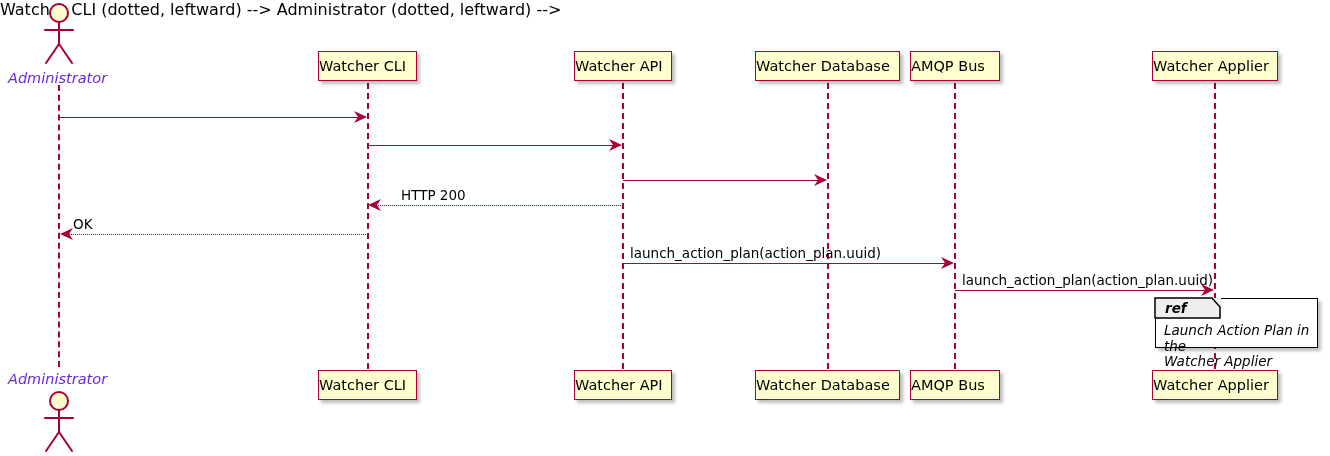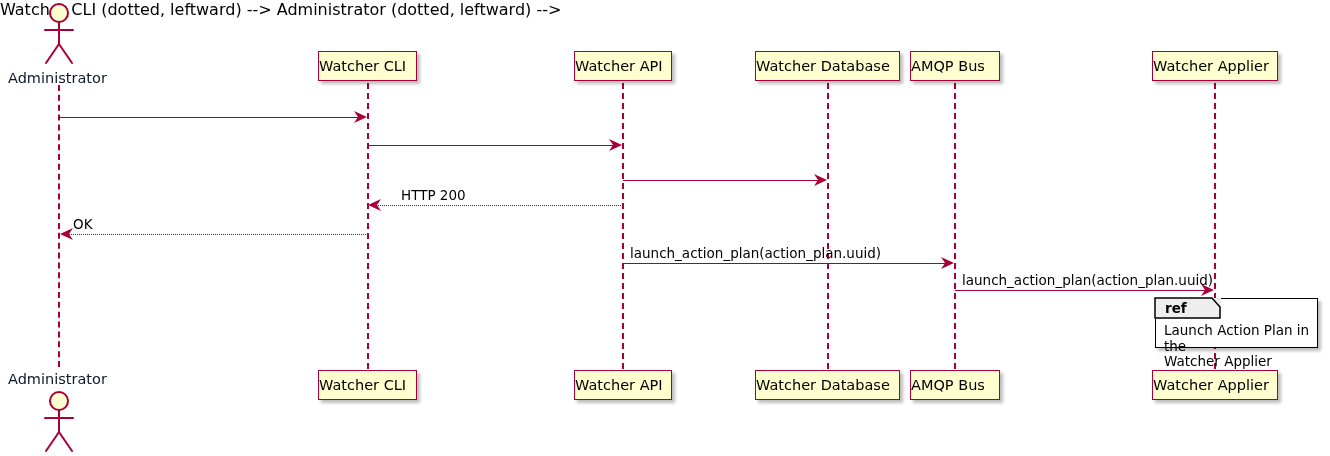--- a/index.html
+++ b/index.html
@@ -26,21 +26,21 @@
     color:#000;
     display:flex;align-items:center;justify-content:flex-start;
     white-space:nowrap;
     box-sizing:border-box;
   }
 
   
   .actor{position:absolute;}
   .actor svg{display:block;overflow:visible;}
   .actor-label{
-    position:absolute;font-size:14.5px;white-space:nowrap;color:#0f172a;
+    position:absolute;font-size:14.5px;white-space:nowrap;color:#6d28d9;font-style:italic;
   }
 
   
   .msg-line{
     position:absolute;height:0;border-top:1.6px solid #A80036;
   }
   .msg-line.dotted{
     border-top:1.6px dotted #A80036;
   }
   .arrowhead{position:absolute;}
@@ -182,21 +182,21 @@
   
   <div class="msg-label" style="left:962px;top:274px;">launch_action_plan(action_plan.uuid)</div>
   <div class="msg-line" style="left:955px;top:290px;width:253px;"></div>
   <div class="arrowhead" style="left:1201px;top:283px;">
     <svg width="14" height="14" viewBox="0 0 14 14">
         <path d="M0,1 L13,7 L0,13 L4,7 Z" fill="#A80036"></path>
       </svg>
   </div>
 
   
-  <div class="ref-box" style="left:1155px;top:298px;width:163px;height:50px;">
+  <div class="ref-box" style="left:1155px;top:298px;width:163px;height:50px;font-style:italic;">
     <div class="ref-tab" style="width:66px;">
       <svg width="66" height="21" viewBox="0 0 66 21">
         <path d="M0,0 H57 L65,9 V20 H0 Z" fill="#EEEEEE" stroke="#000000" stroke-width="1.5"></path>
       </svg>
       <span class="ref-tab-inner">ref</span>
     </div>
     <div class="ref-text">Launch Action Plan in the
 Watcher Applier</div>
   </div>
 

